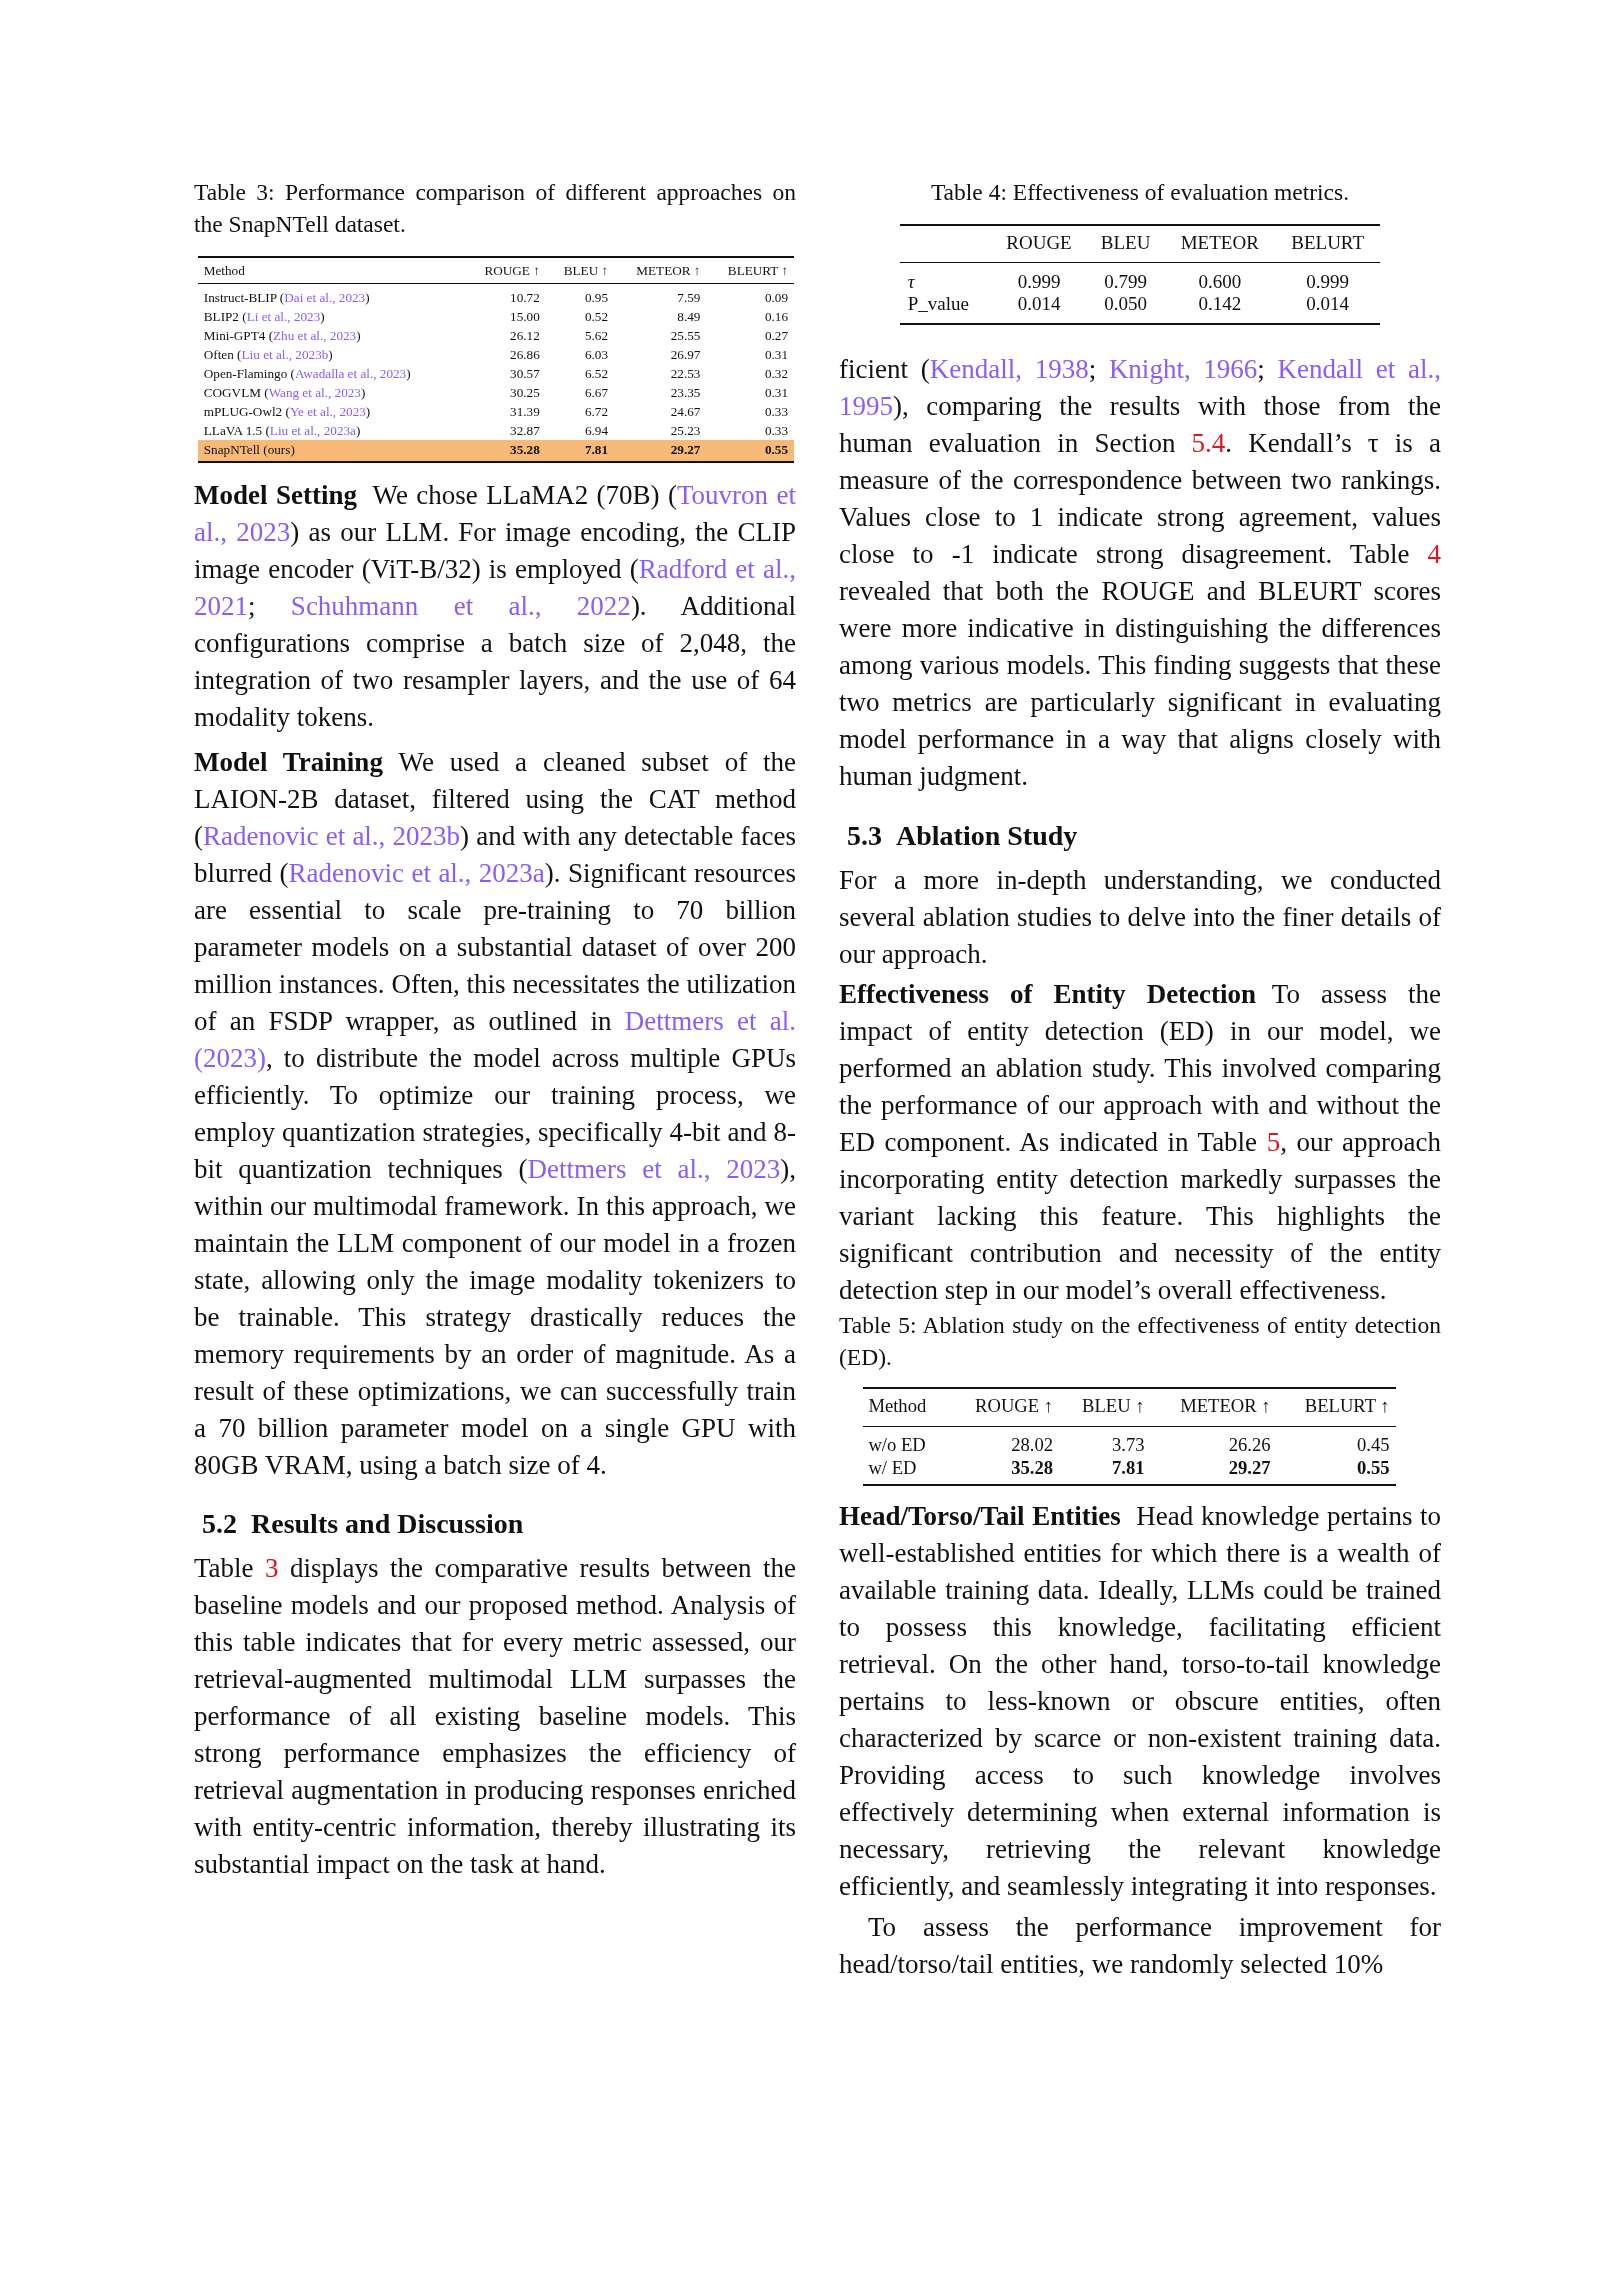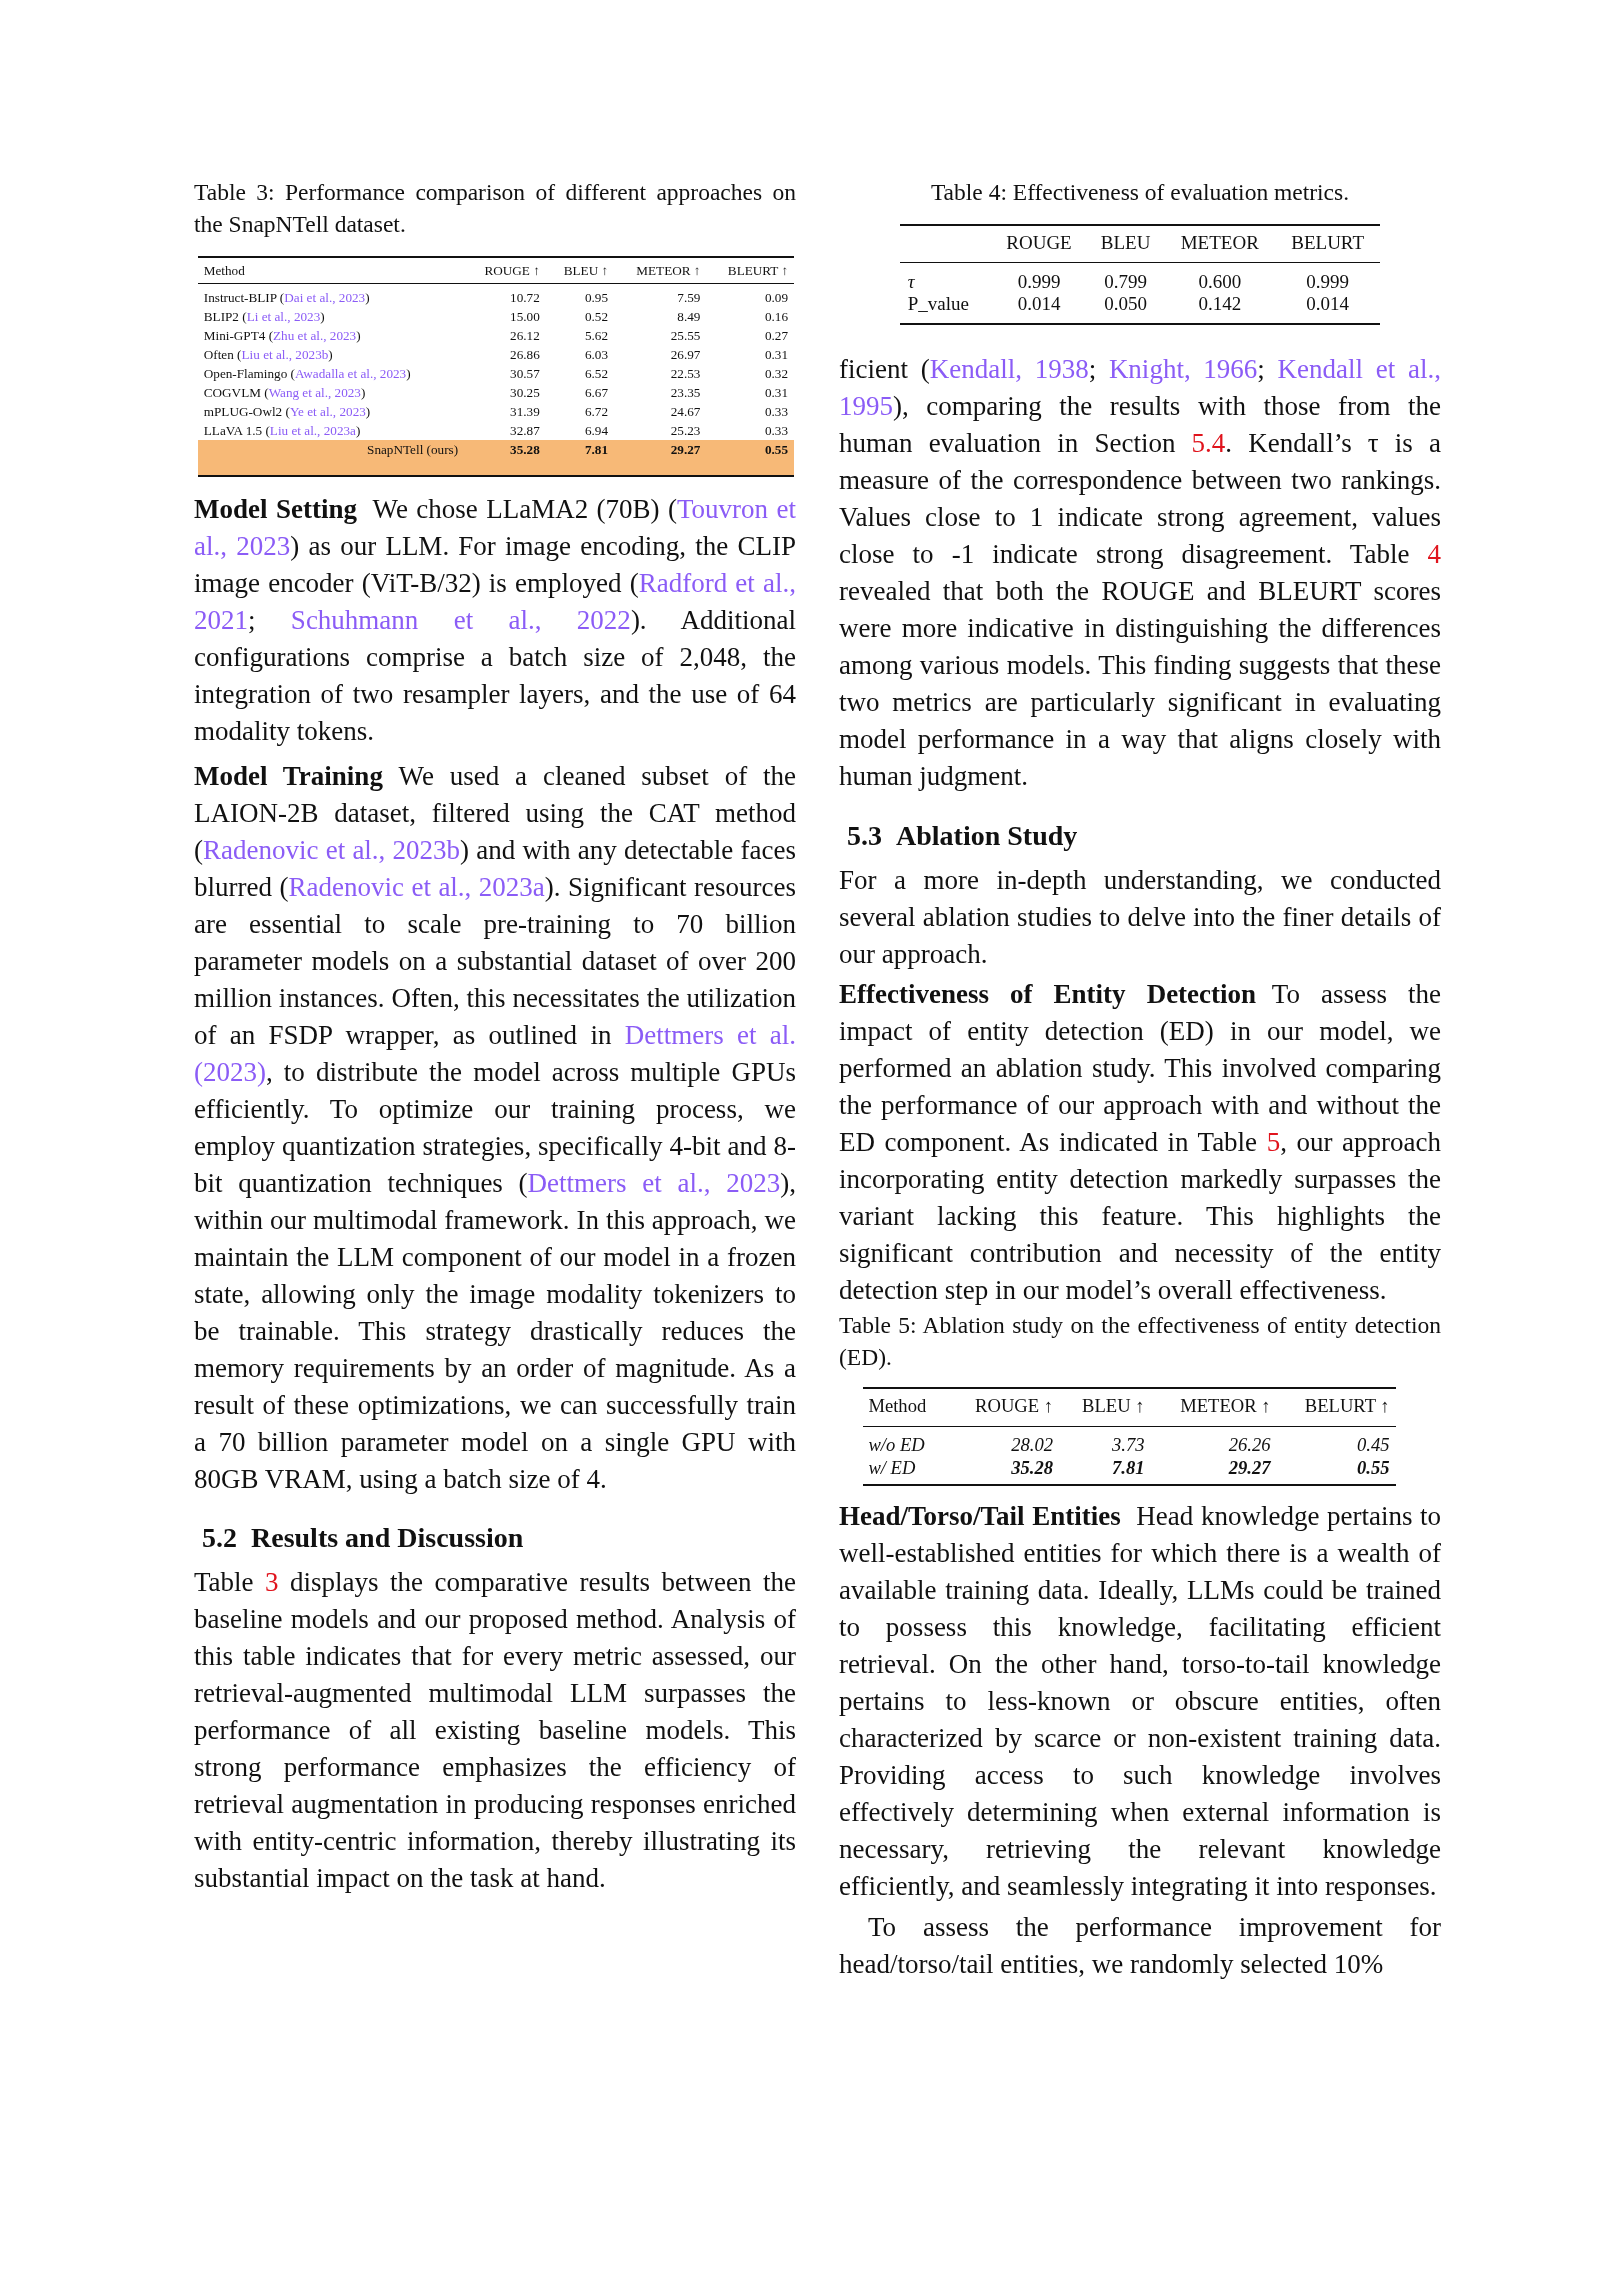--- a/index.html
+++ b/index.html
@@ -17,31 +17,31 @@
   h3{font-size:28px;font-weight:bold;margin:8px;line-height:37px;}
   h3 .num{display:inline-block;width:49px;}
   table{border-collapse:collapse;}
   .t3{width:596px;margin:15.7px 0 0 3.9px;font-size:13.2px;line-height:19px;}
   .t3 th{font-weight:normal;padding:2.9px 5.9px 3.9px;border-top:2px solid #111;border-bottom:1.3px solid #111;}
   .t3 td{padding:0 5.9px;}
   .t3 td.num,.t3 th.num{text-align:right;}
   .t3 tr.first td{padding-top:3.9px;}
   .t3 tr.ours td{background:#f7b977;font-weight:bold;}
   .t3 tr.ours td.m{font-weight:normal;}
-  .t3 tr.last td{border-bottom:2px solid #111;padding-bottom:16px;text-align:right;}
+  .t3 tr.last td{border-bottom:2px solid #111;padding-bottom:2px;}
   .t4{margin:15.7px auto 0;font-size:19px;line-height:22.5px;width:480px;}
   .t4 th{font-weight:normal;padding:5.9px 7.8px 7.8px;border-top:2px solid #111;border-bottom:1.3px solid #111;text-align:center;}
   .t4 td{text-align:center;padding:0 7.8px;}
   .t4 td.l{text-align:left;}
   .t4 tr.first td{padding-top:7.8px;}
   .t4 tr.last td{border-bottom:2px solid #111;padding-bottom:7.8px;}
   .t5{margin:13.7px 0 0 23.5px;font-size:18.6px;line-height:22.5px;width:533px;}
   .t5 th{font-weight:normal;padding:5.9px 5.9px 8.8px;border-top:2px solid #111;border-bottom:1.3px solid #111;text-align:right;}
   .t5 th.l,.t5 td.l{text-align:left;}
-  .t5 td{text-align:right;padding:0 5.9px;font-style:italic;}
+  .t5 td{text-align:right;padding:0 5.9px;}
   .t5 tr.first td{padding-top:6.9px;}
   .t5 tr.last td{border-bottom:2px solid #111;padding-bottom:4.9px;}
   .t5 tr.best td.v{font-weight:bold;}
 </style>
 </head>
 <body>
 
 <div class="col left">
   <p class="caption">Table 3: Performance comparison of different approaches on the SnapNTell dataset.</p>
   <table class="t3">

